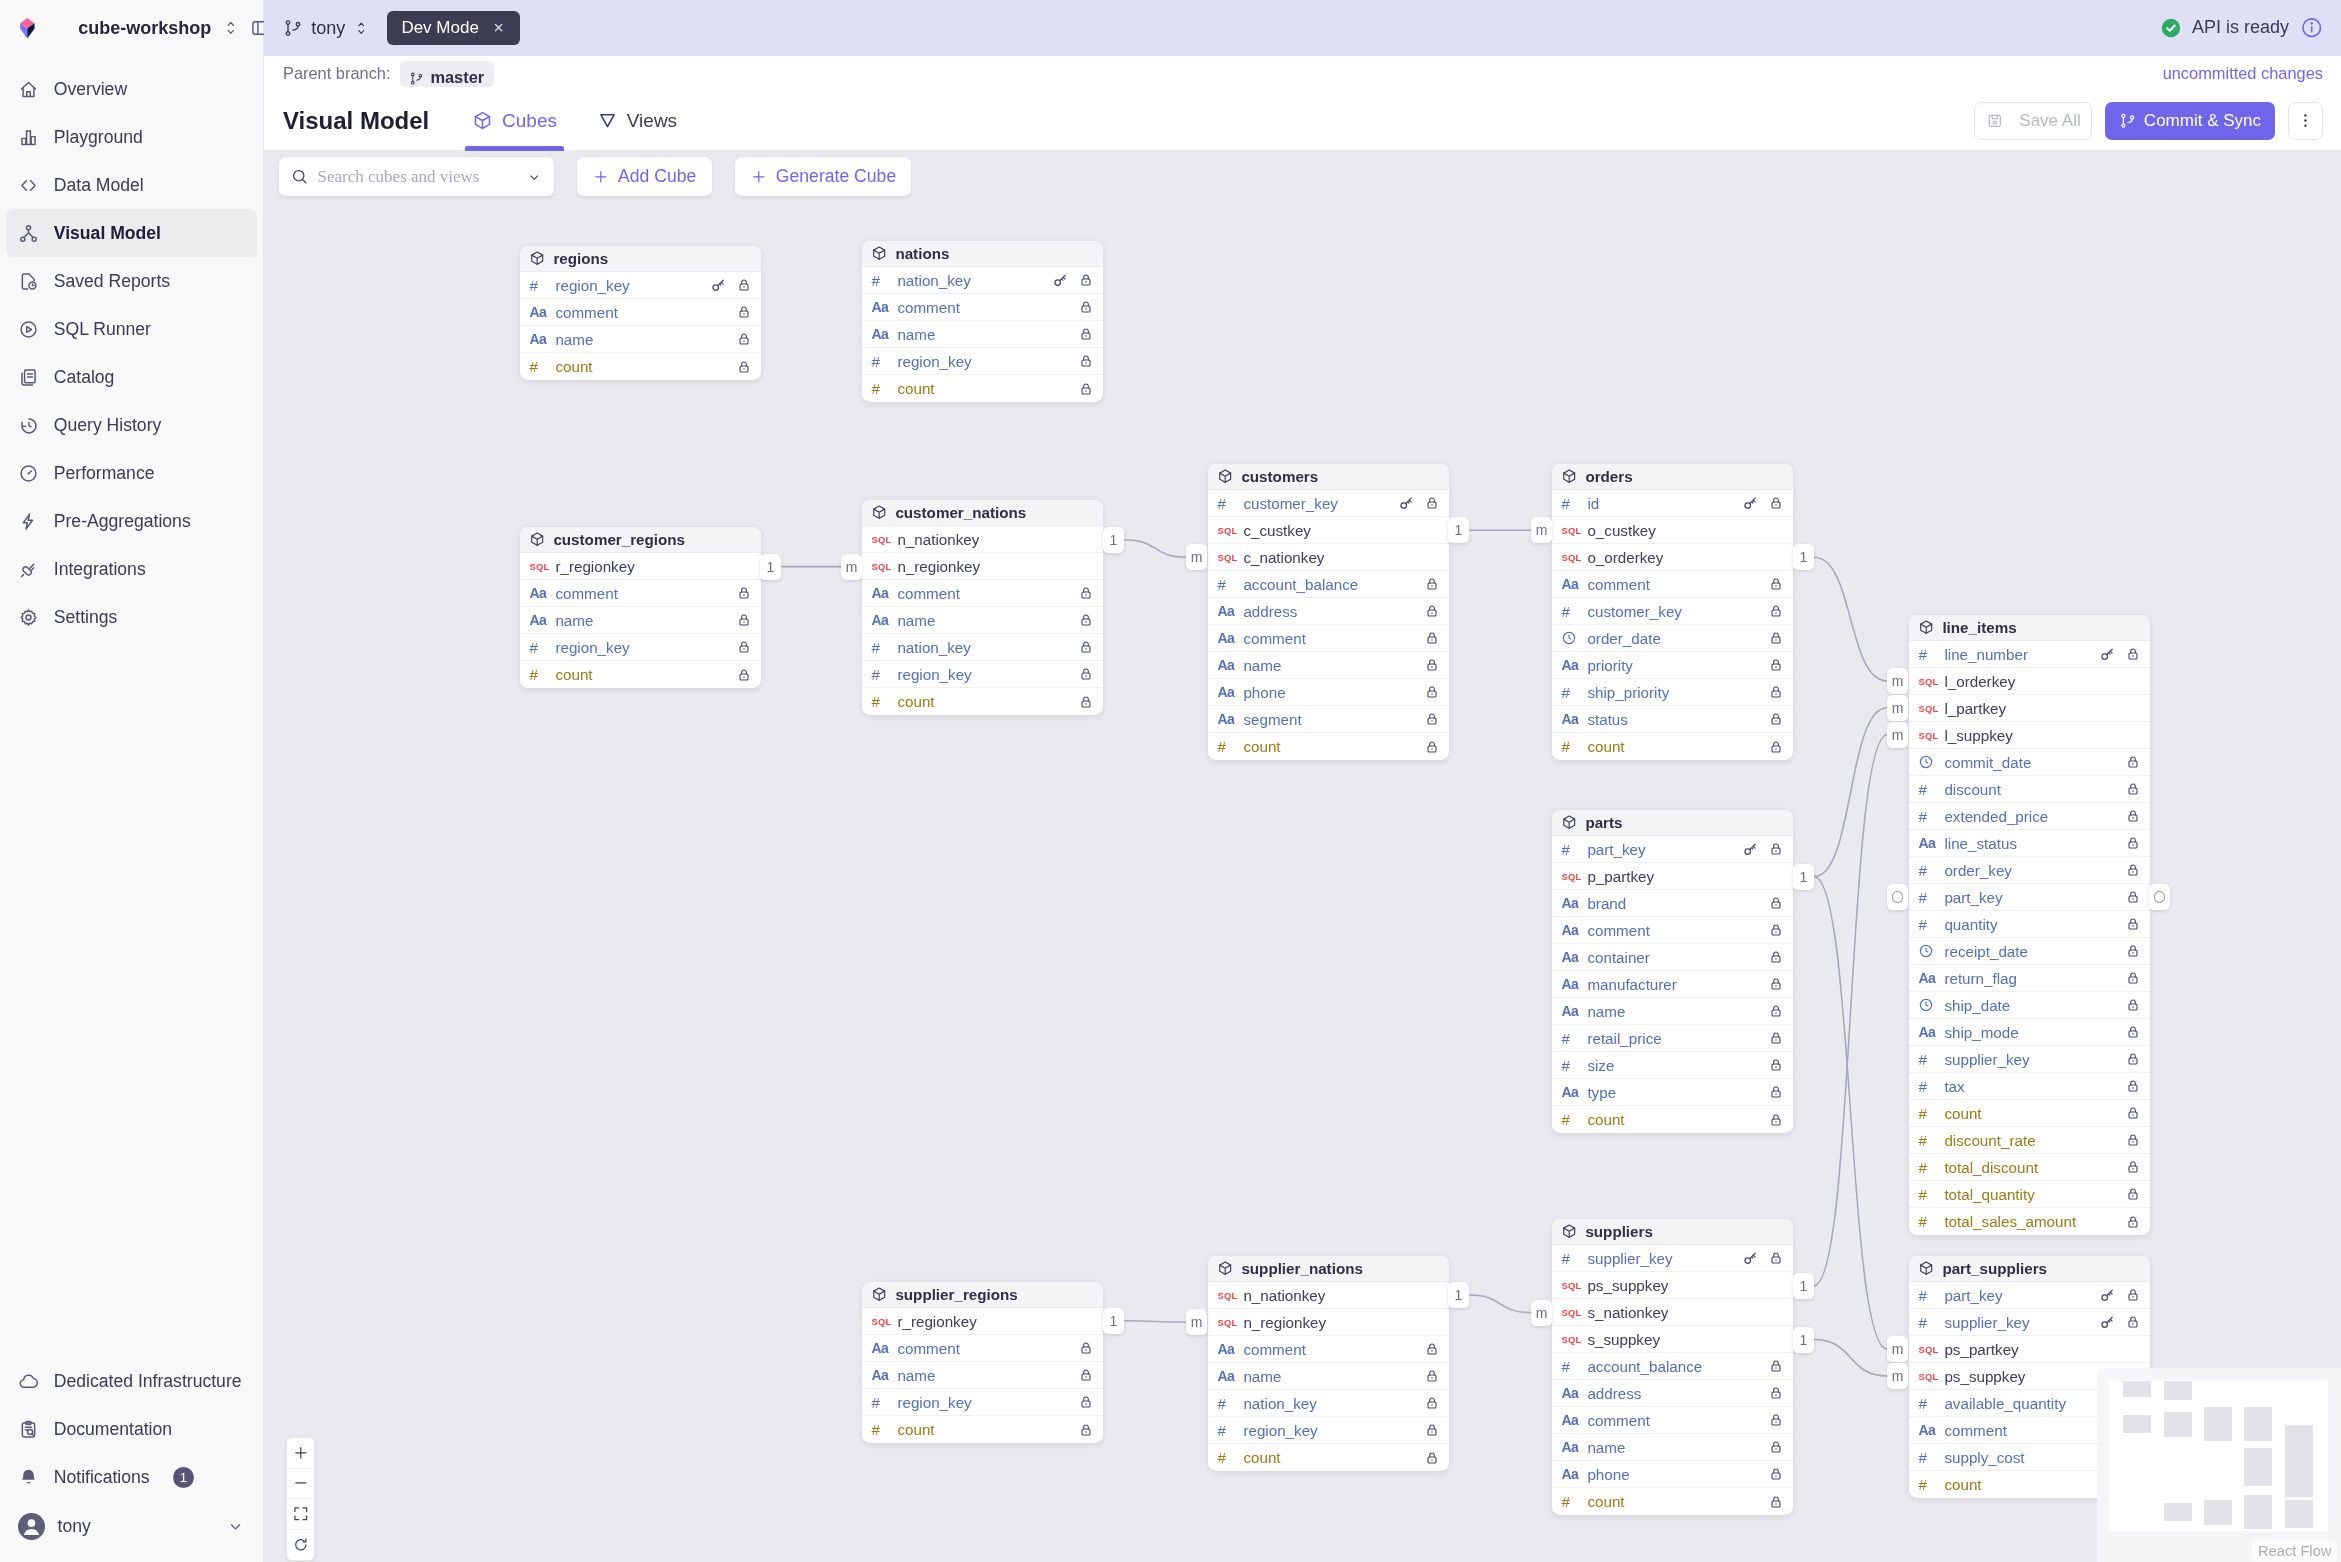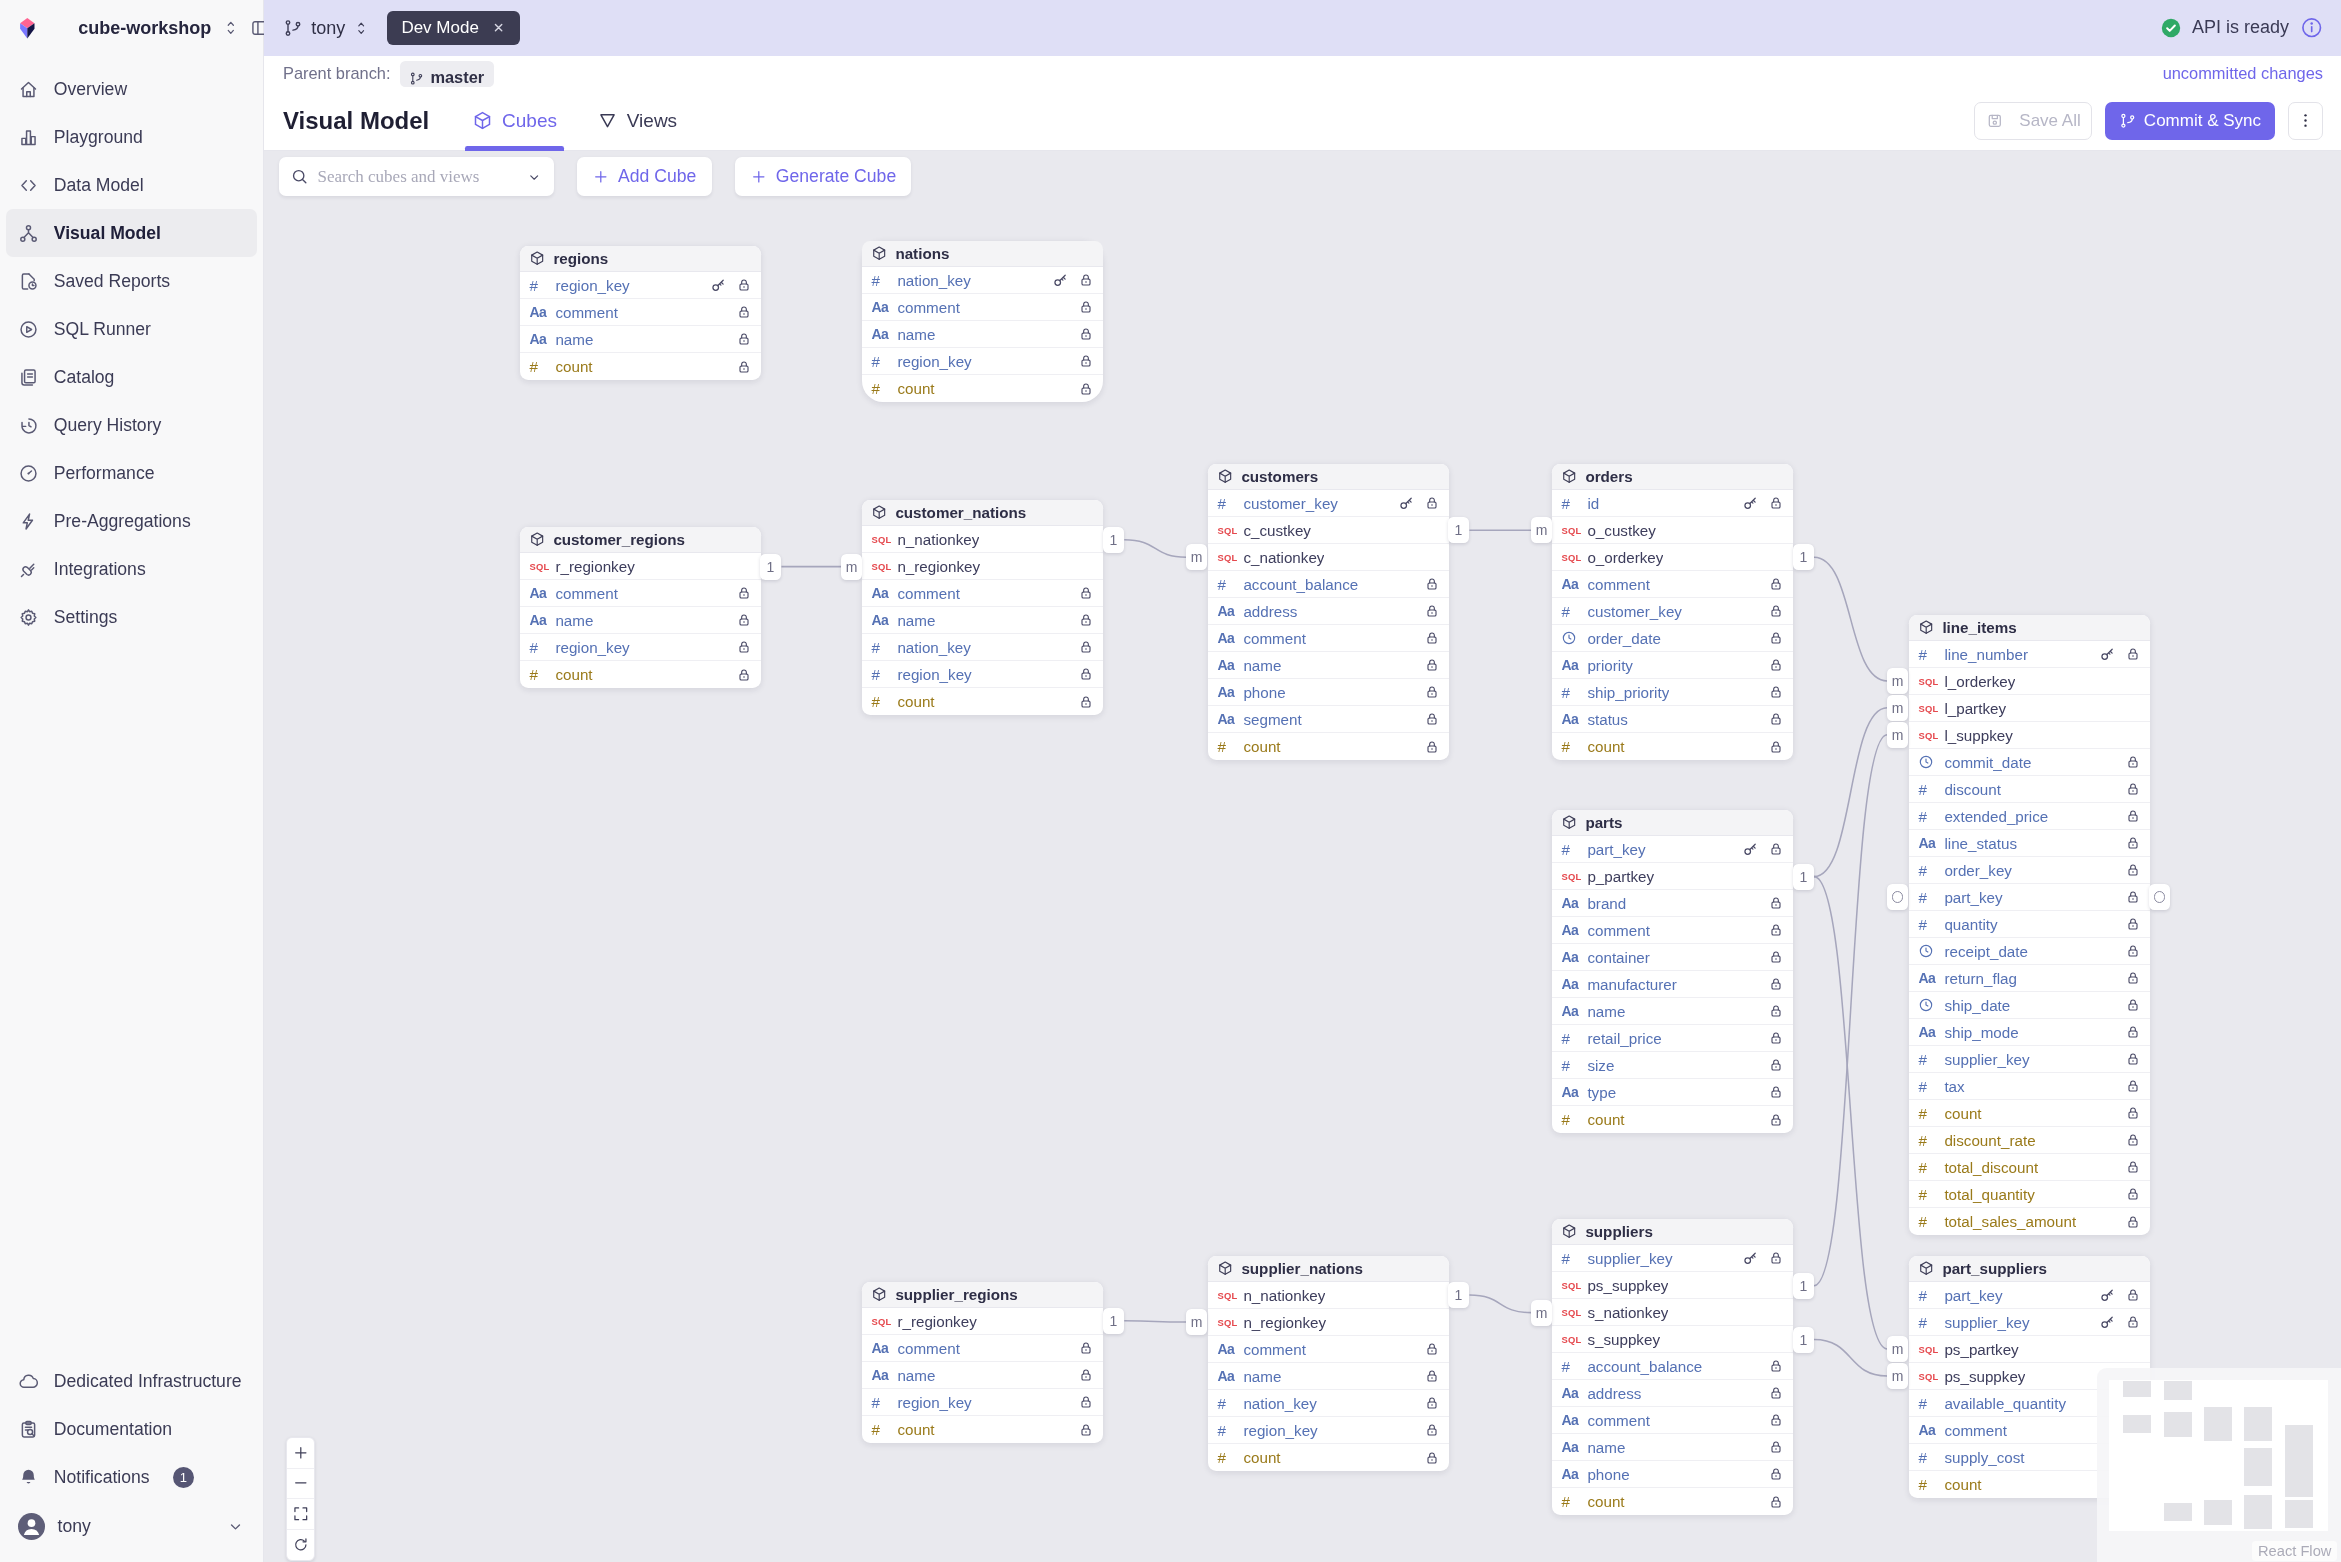--- a/index.html
+++ b/index.html
@@ -496,21 +496,21 @@
             <span class="ic">
               <svg viewBox="0 0 24 24">
                 <rect x="6" y="10.5" width="12" height="9" rx="2"></rect>
                 <path d="M8.5 10.5V8a3.5 3.5 0 0 1 7 0v2.5"></path>
                 <circle cx="12" cy="15" r="1.2" fill="currentColor" stroke="none"></circle>
               </svg>
             </span>
           </span>
         </div>
       </div>
-      <div class="node" style="left: 598px; top: 90px; border-radius: 21px;">
+      <div class="node" style="left: 598px; top: 90px;">
         <div class="node-header">
           <span class="ic ">
             <svg viewBox="0 0 24 24">
               <path d="M12 3l8 4.5v9L12 21l-8-4.5v-9z"></path>
               <path d="M12 12 20 7.5M12 12 4 7.5M12 12v9"></path>
             </svg>
           </span>
           <span>nations</span>
         </div>
         <div class="frow t-number">

